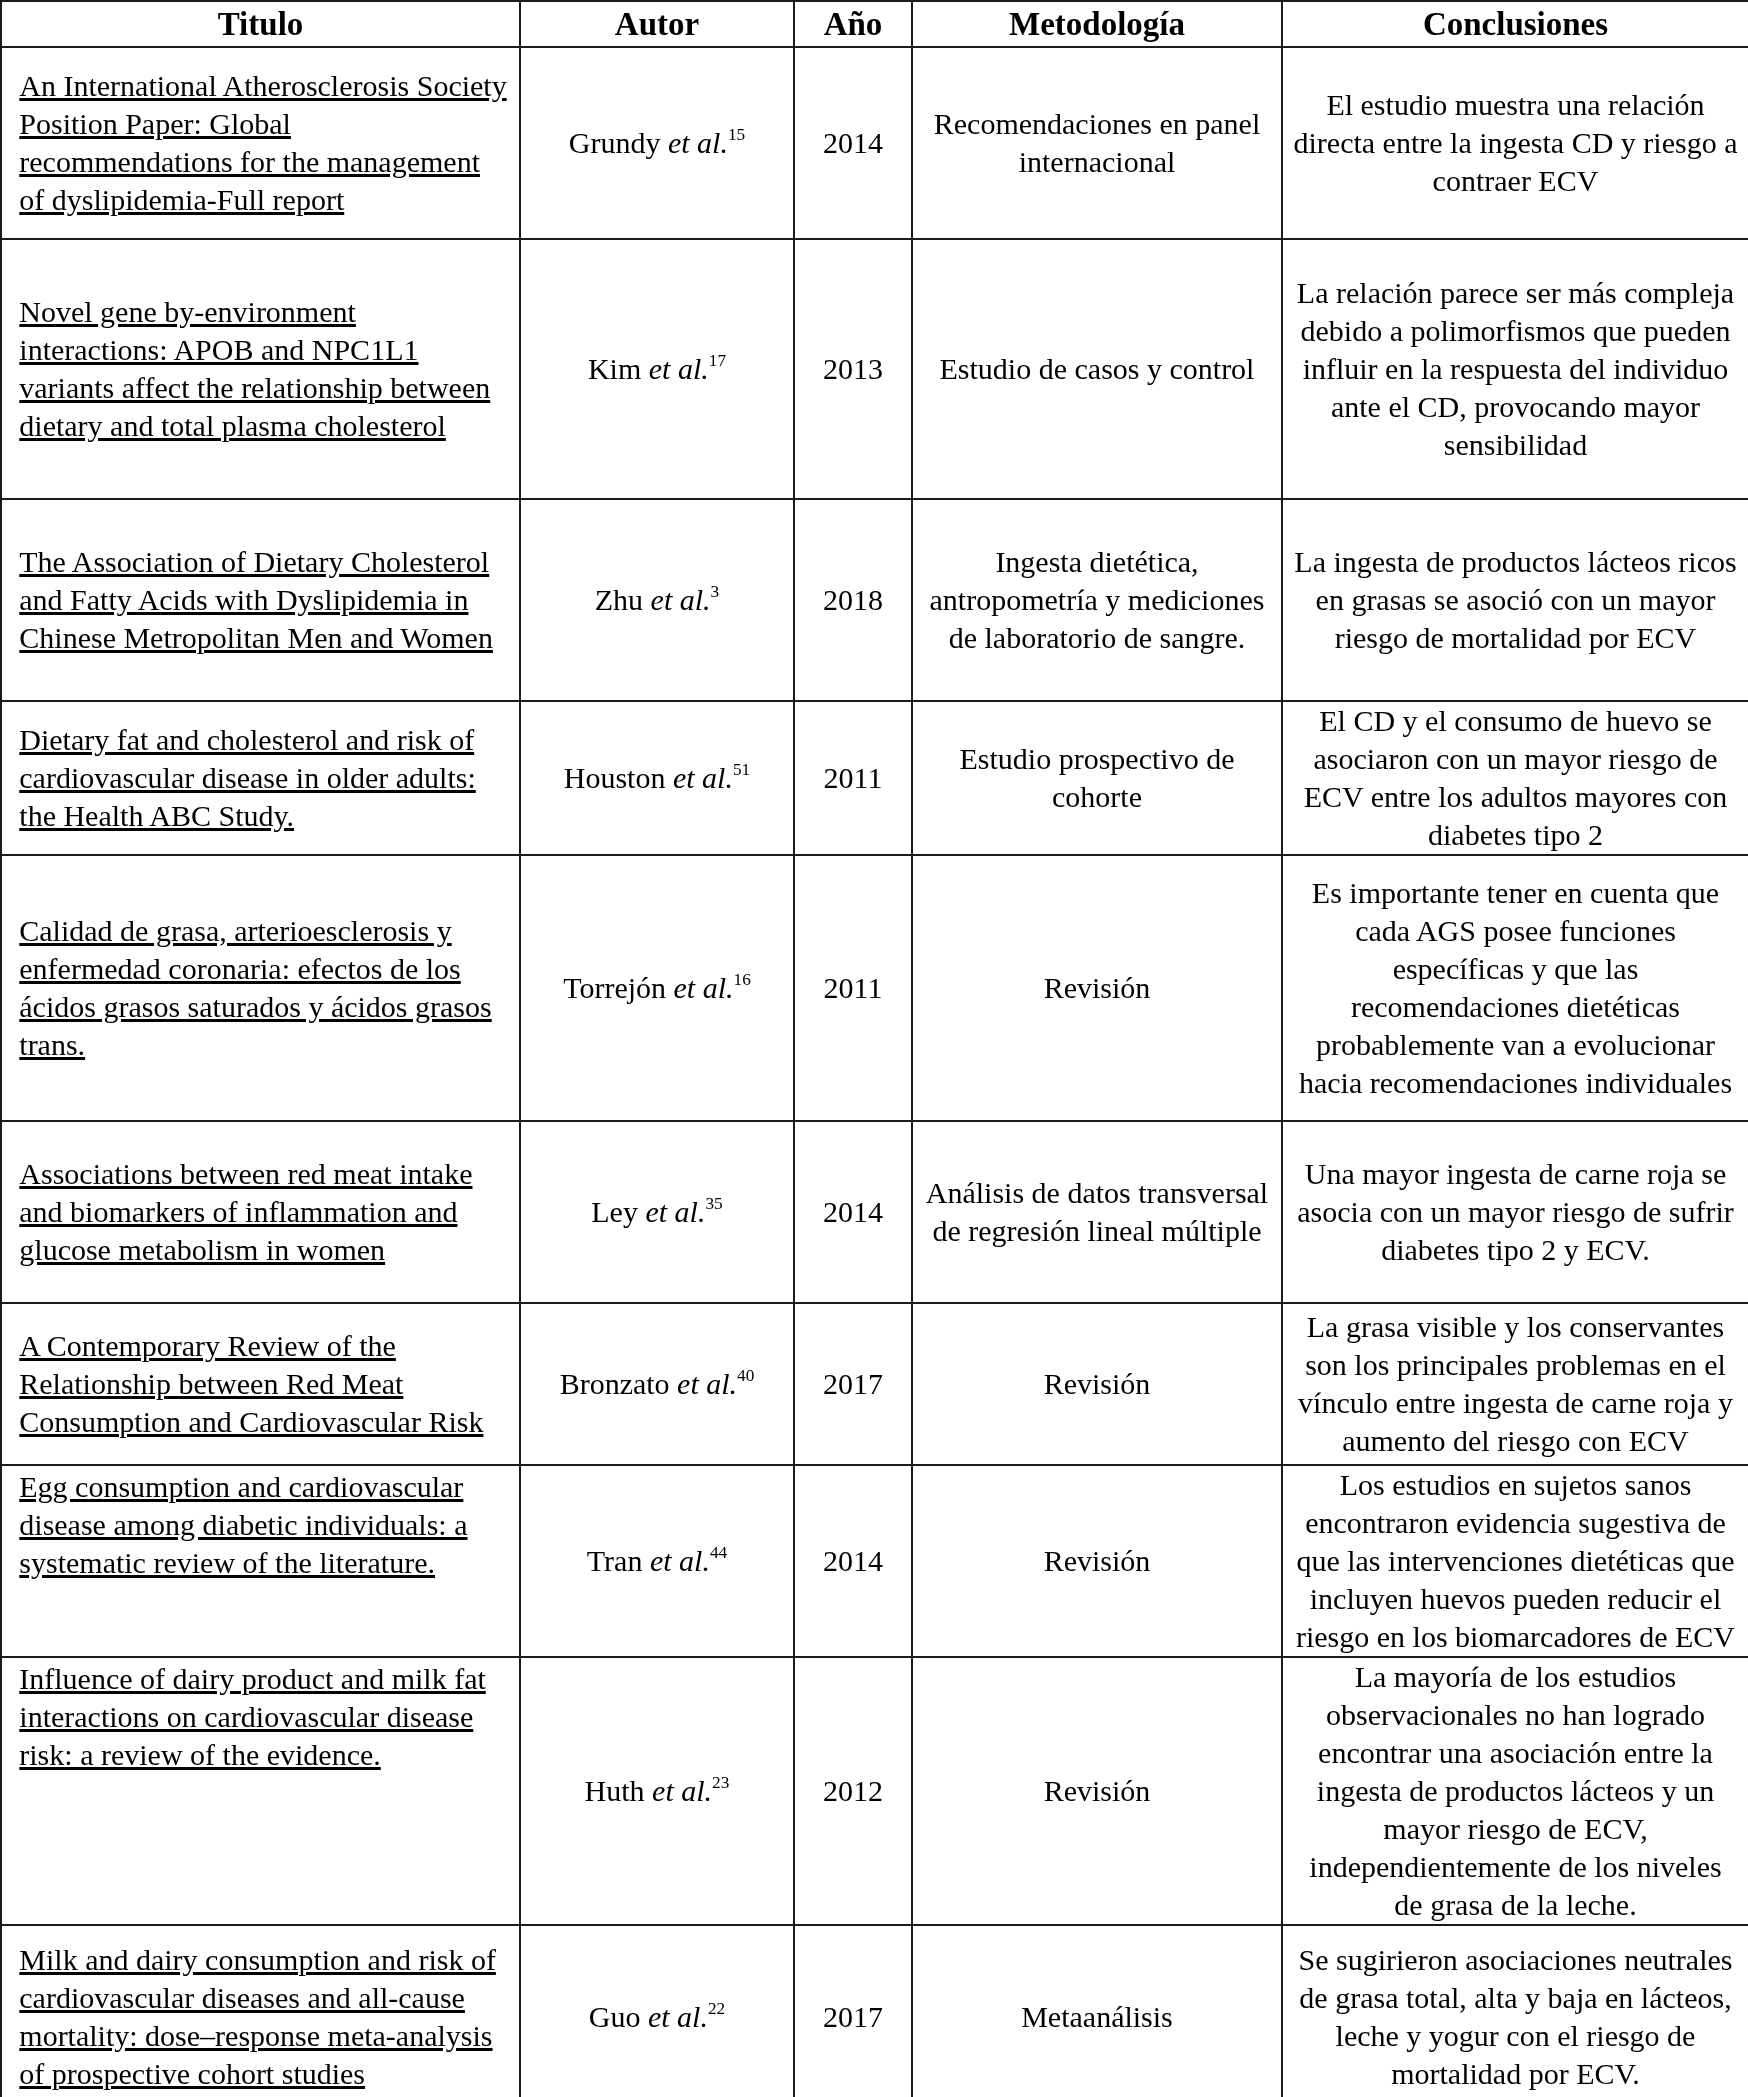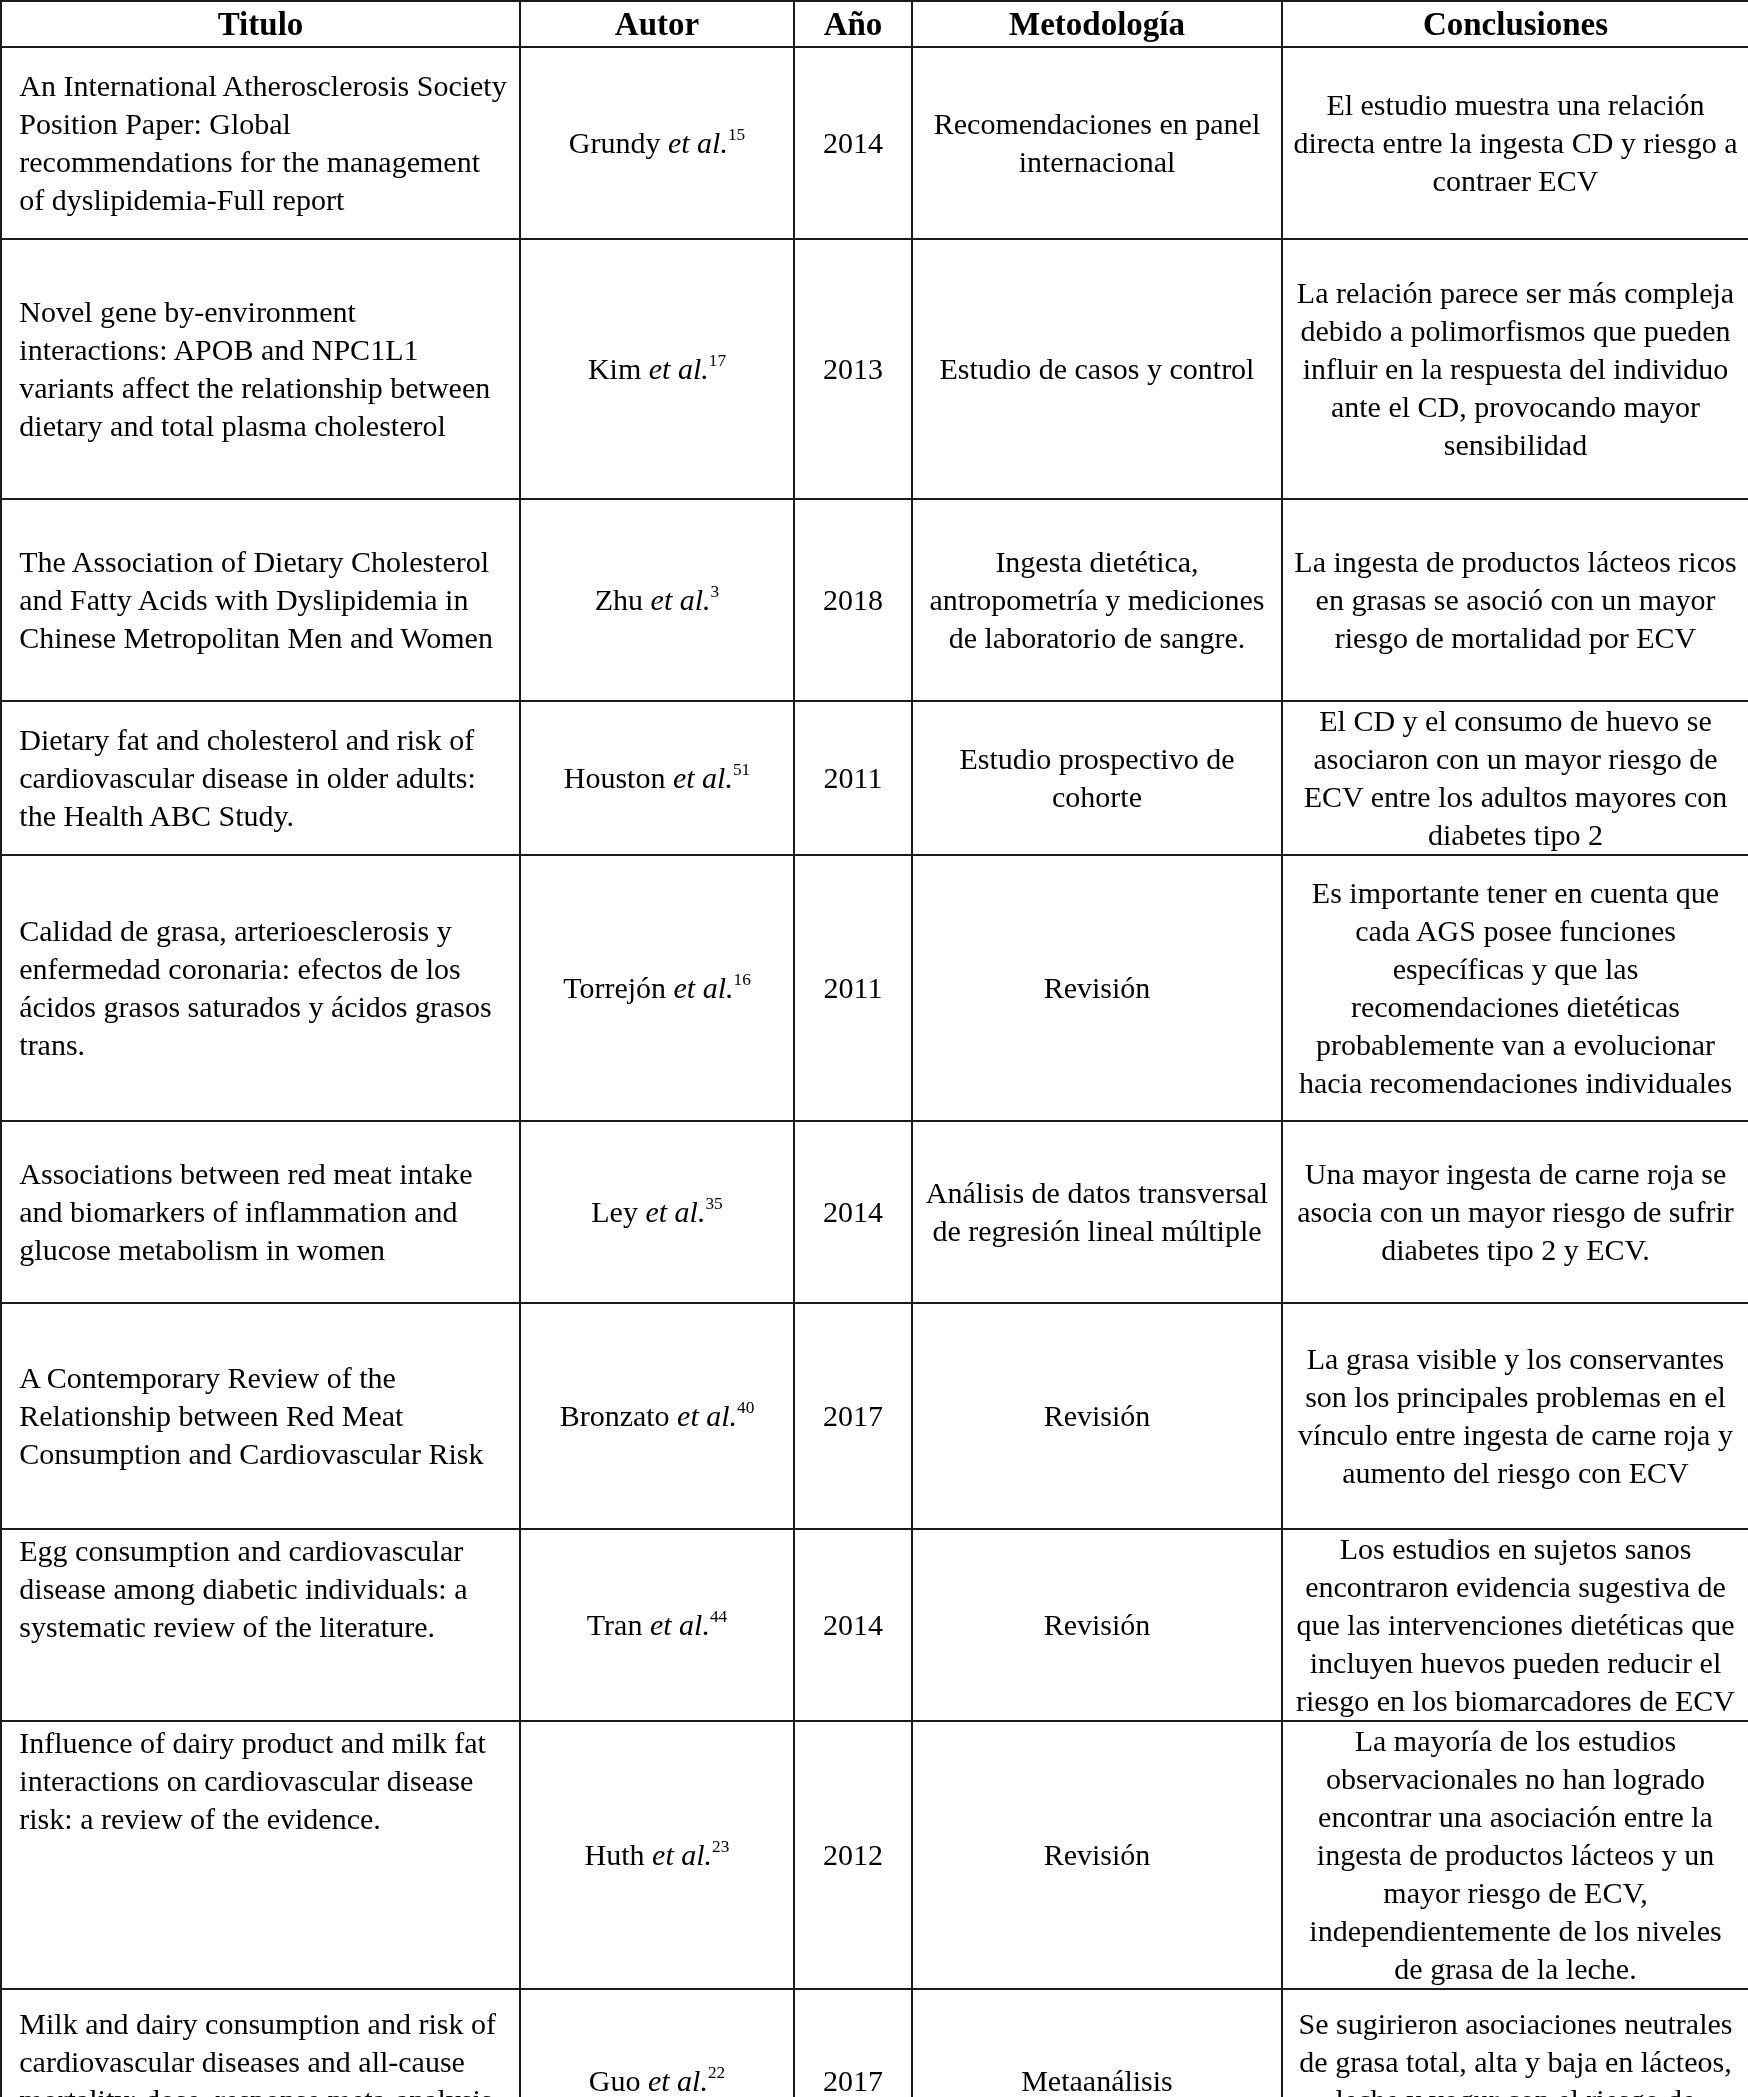--- a/index.html
+++ b/index.html
@@ -26,40 +26,40 @@
       line-height: 38px;
       vertical-align: middle;
     }
     .lit-table th {
       font-weight: bold;
       text-align: center;
       height: 44px;
       font-size: 33px;
       line-height: 44px;
     }
-    .lit-table td.col-title { text-align: left; padding-left: 17.3px; padding-right: 12px; }
+    .lit-table td.col-title { text-align: left; padding-left: 17.3px; padding-right: 12px; text-decoration: underline; }
     .lit-table td.col-author,
     .lit-table td.col-year,
     .lit-table td.col-method,
     .lit-table td.col-concl { text-align: center; }
     .lit-table td.col-author { vertical-align: middle; }
     .etal { font-style: italic; }
     .ref { font-size: 17.3px; vertical-align: super; line-height: 0; position: relative; top: -1.6px; }
     col.c1 { width: 519px; }
     col.c2 { width: 274px; }
     col.c3 { width: 118px; }
     col.c4 { width: 370px; }
     col.c5 { width: 467px; }
     tr.r1 { height: 192px; }
     tr.r2 { height: 260px; }
     tr.r3 { height: 202px; }
     tr.r4 { height: 154px; }
     tr.r5 { height: 266px; }
     tr.r6 { height: 182px; }
-    tr.r7 { height: 226px; }
+    tr.r7 { height: 162px; }
     tr.r8 { height: 173px; }
     tr.r9 { height: 262px; }
     tr.r10 { height: 184px; }
   </style>
 </head>
 <body>
 
 <table class="lit-table">
   <colgroup>
     <col class="c1">

